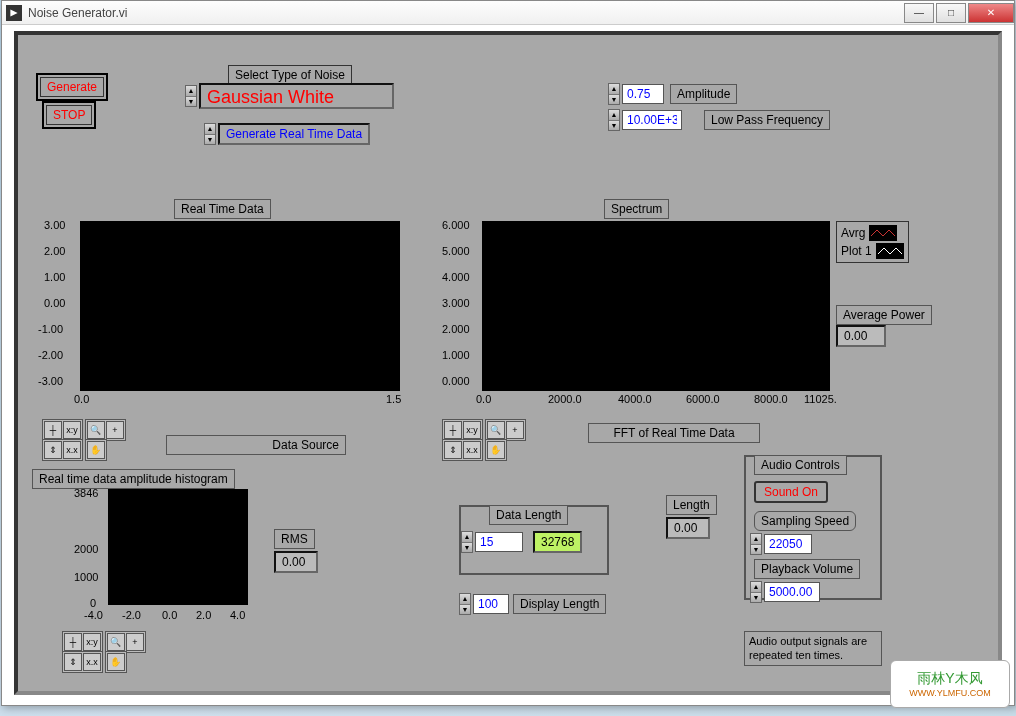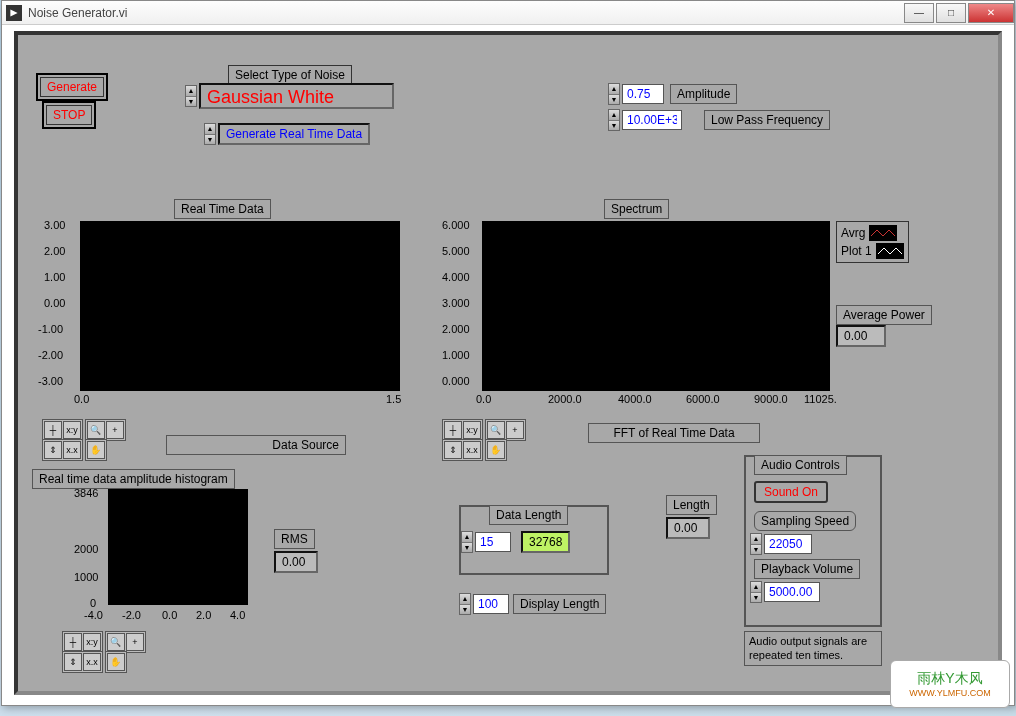--- a/index.html
+++ b/index.html
@@ -129,21 +129,21 @@
     <div class="axis-text" style="top:210px; left:424px;">5.000</div>
     <div class="axis-text" style="top:236px; left:424px;">4.000</div>
     <div class="axis-text" style="top:262px; left:424px;">3.000</div>
     <div class="axis-text" style="top:288px; left:424px;">2.000</div>
     <div class="axis-text" style="top:314px; left:424px;">1.000</div>
     <div class="axis-text" style="top:340px; left:424px;">0.000</div>
     <div class="axis-text" style="top:358px; left:458px;">0.0</div>
     <div class="axis-text" style="top:358px; left:530px;">2000.0</div>
     <div class="axis-text" style="top:358px; left:600px;">4000.0</div>
     <div class="axis-text" style="top:358px; left:668px;">6000.0</div>
-    <div class="axis-text" style="top:358px; left:736px;">9000.0</div>
+    <div class="axis-text" style="top:358px; left:736px;">8000.0</div>
     <div class="axis-text" style="top:358px; left:786px;">11025.</div>
     <div class="lv-label-box" style="position:absolute; top:388px; left:570px; width:172px; text-align:center;">FFT of Real Time Data</div>
     <div class="graph-tools" style="top:384px; left:424px;">
       <div class="tool-group">
           <div class="tool-btn">┼</div>
           <div class="tool-btn">x:y</div>
         </div>
       <div class="tool-group">
           <div class="tool-btn">🔍</div>
           <div class="tool-btn">+</div>
@@ -214,36 +214,36 @@
         </div>
     </div>
 
     <div class="cluster" style="top:470px; left:441px; width:150px; height:70px;">
       <div class="lv-label-box" style="position:absolute; top:-2px; left:28px;">Data Length</div>
       <div style="position:absolute; top:24px; left:0; display:flex; align-items:center;">
         <div class="lv-spin">
             <span>▲</span>
             <span>▼</span>
           </div>
-        <input class="lv-input" style="width: 36px;" value="15">
+        <input class="lv-input" style="width: 48px;" value="15">
         <div class="lv-label-box" style="margin-left:10px; background:#bef264; border:2px inset #666;">32768</div>
       </div>
     </div>
     <div style="position:absolute; top:558px; left:441px; display:flex; align-items:center;">
       <div class="lv-spin">
           <span>▲</span>
           <span>▼</span>
         </div>
       <input class="lv-input" style="width: 36px;" value="100">
       <div class="lv-label-box" style="margin-left:4px;">Display Length</div>
     </div>
     <div class="lv-label-box" style="position:absolute; top:460px; left:648px;">Length</div>
     <div class="lv-label-box" style="position:absolute; top:482px; left:648px; background:#bbb; border:2px inset #666; width:44px;">0.00</div>
 
-    <div class="cluster" style="top:420px; left:726px; width:138px; height:172px;">
+    <div class="cluster" style="top:420px; left:726px; width:138px; height:145px;">
       <div class="lv-label-box" style="position:absolute; top:-2px; left:8px;">Audio Controls</div>
       <div class="lv-button" style="position:absolute; top:24px; left:8px; border:2px solid #333; border-radius:3px; padding:2px 8px;">Sound On</div>
       <div class="lv-label-box" style="position:absolute; top:54px; left:8px;border-radius:6px;">Sampling Speed</div>
       <div style="position:absolute; top:76px; left:4px; display:flex; align-items:center;">
         <div class="lv-spin">
             <span>▲</span>
             <span>▼</span>
           </div>
         <input class="lv-input" style="width: 48px;" value="22050">
       </div>

